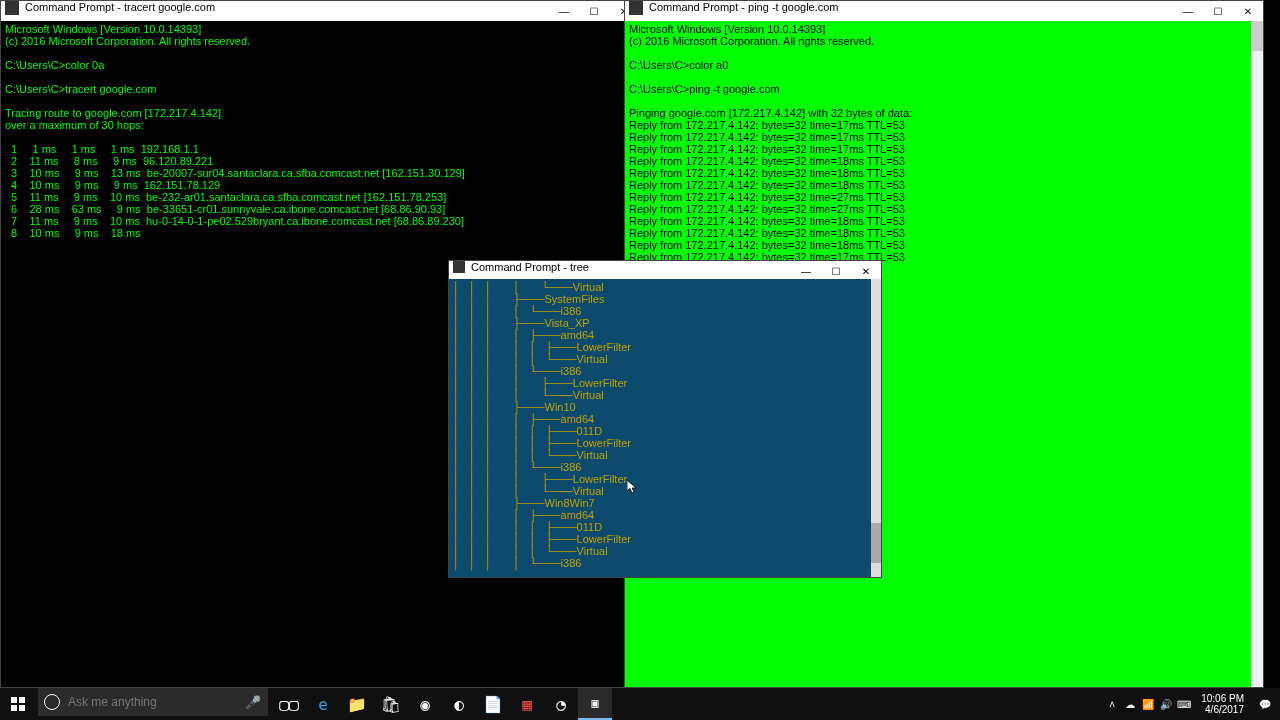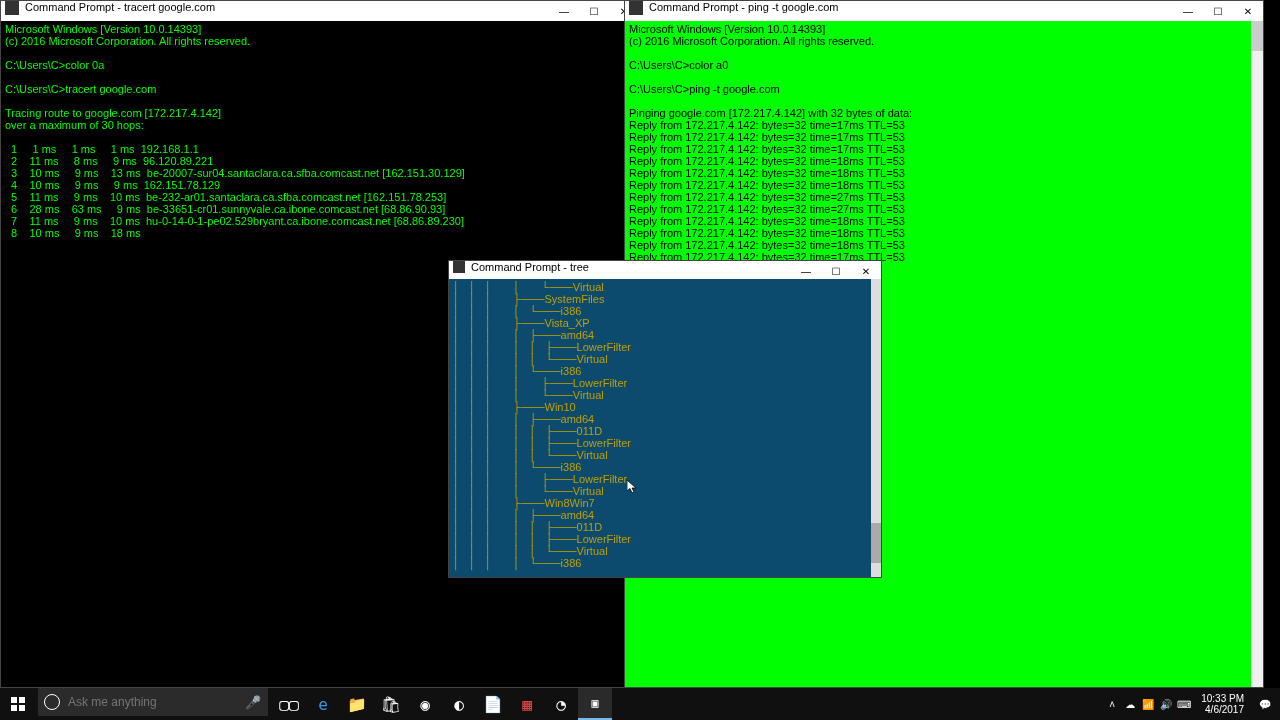--- a/index.html
+++ b/index.html
@@ -190,18 +190,18 @@
     <div class="tb-icon">◔</div>
     <div class="tb-icon active" style="font-size:12px;">▣</div>
   </div>
   <div class="tray">
     <div class="ic">˄</div>
     <div class="ic">☁</div>
     <div class="ic">📶</div>
     <div class="ic">🔊</div>
     <div class="ic">⌨</div>
     <div class="clock">
-      <div>10:33 PM</div>
+      <div>10:06 PM</div>
       <div>4/6/2017</div>
     </div>
     <div class="notif">💬</div>
   </div>
 </div>
 
 </body></html>

